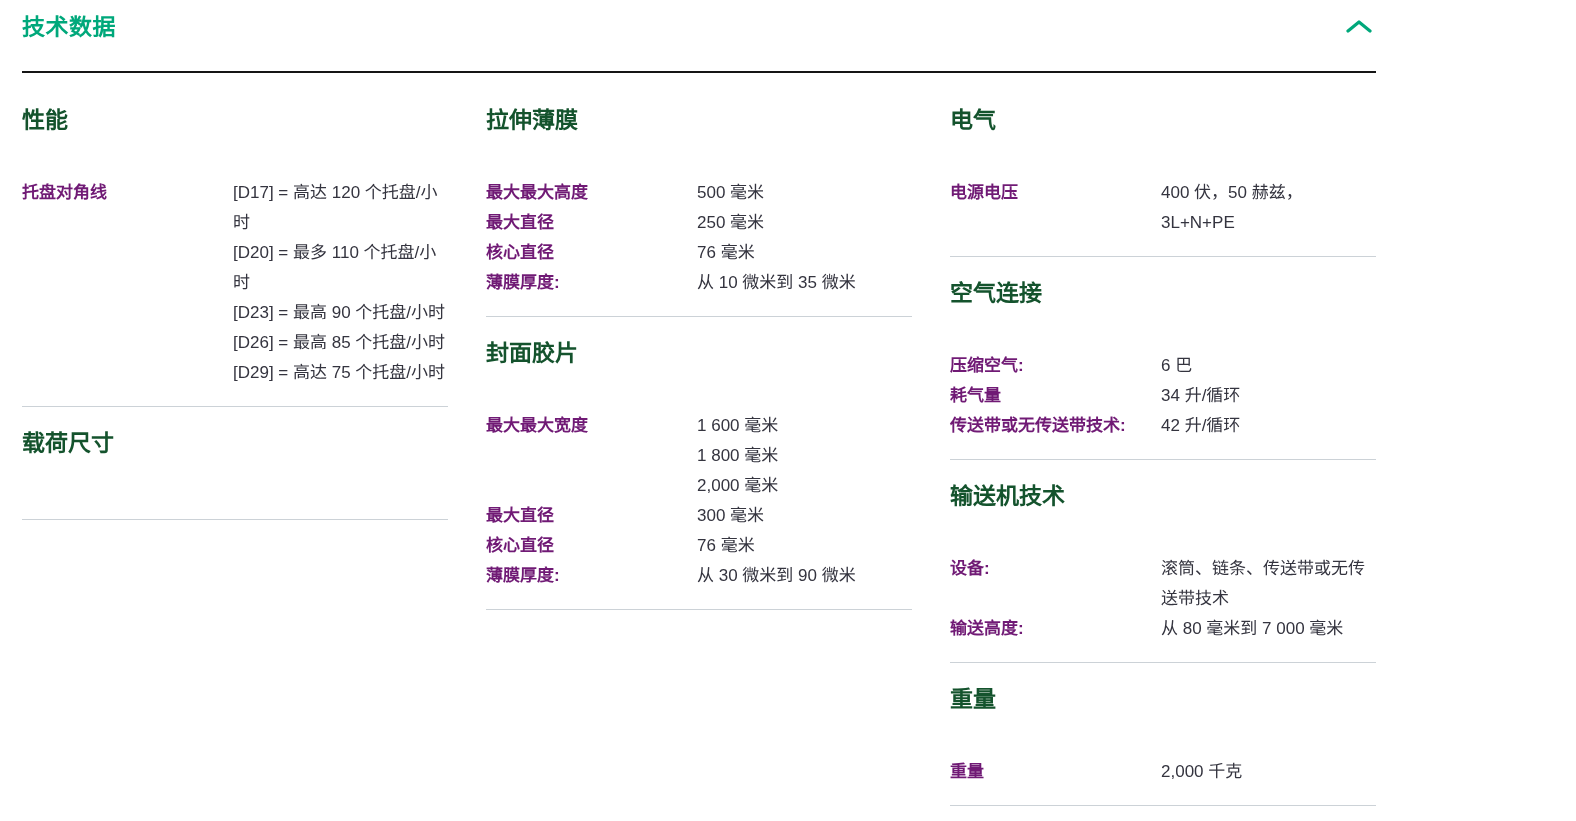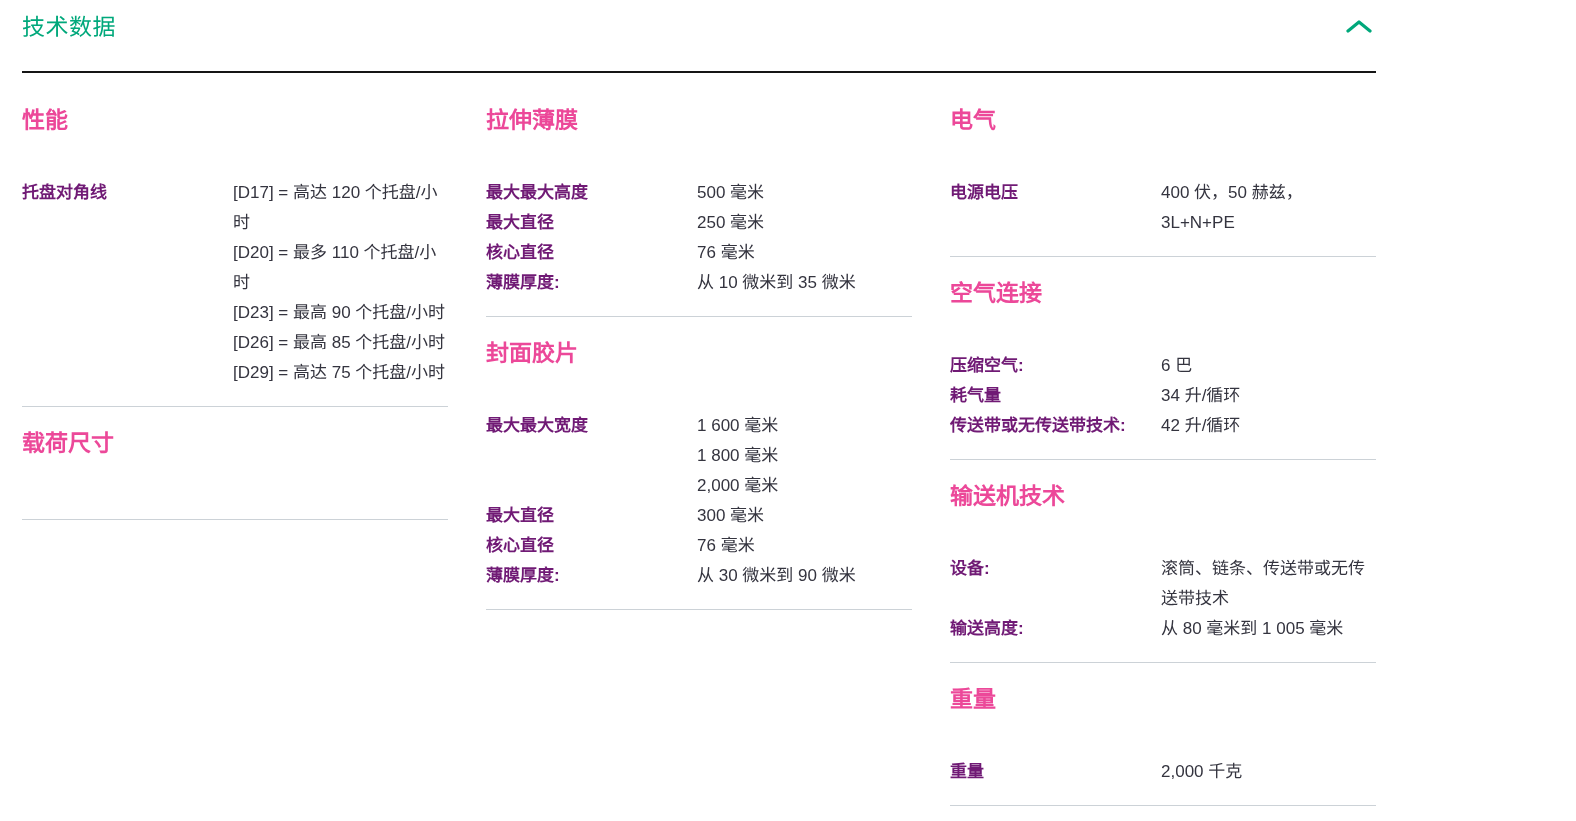--- a/index.html
+++ b/index.html
@@ -23,21 +23,21 @@
   
   .section-header {
     position: relative;
     padding: 13px 0 30px 0;
     border-bottom: 2px solid #151515;
   }
   .section-title {
     margin: 0;
     font-size: 23px;
     line-height: 28px;
-    font-weight: normal;
+    font-weight: bold;
     color: #00a87b;
     letter-spacing: 0.5px;
   }
   .collapse-btn {
     position: absolute;
     right: 2px;
     top: 14px;
     width: 30px;
     height: 24px;
     background: none;
@@ -58,21 +58,21 @@
   .group {
     padding-bottom: 18px;
     border-bottom: 1px solid #ccd2d7;
     margin-bottom: 22px;
   }
   .group-heading {
     margin: 0 0 44px 0;
     font-size: 23px;
     line-height: 28px;
     font-weight: bold;
-    color: #ec4899;
+    color: #14532d;
   }
   .row {
     padding-left: 211px;
     text-indent: -211px;
     font-size: 17px;
     line-height: 30px;
     color: #34343f;
   }
   .row .label {
     display: inline-block;
@@ -141,21 +141,21 @@
         </section>
         <section class="group">
           <h3 class="group-heading">空气连接</h3>
           <div class="row"><span class="label">压缩空气:</span><span class="value">6 巴</span></div>
           <div class="row"><span class="label">耗气量</span><span class="value">34 升/循环</span></div>
           <div class="row"><span class="label">传送带或无传送带技术:</span><span class="value">42 升/循环</span></div>
         </section>
         <section class="group">
           <h3 class="group-heading">输送机技术</h3>
           <div class="row"><span class="label">设备:</span><span class="value">滚筒、链条、传送带或无传送带技术</span></div>
-          <div class="row"><span class="label">输送高度:</span><span class="value">从 80 毫米到 1 005 毫米</span></div>
+          <div class="row"><span class="label">输送高度:</span><span class="value">从 80 毫米到 7 000 毫米</span></div>
         </section>
         <section class="group">
           <h3 class="group-heading">重量</h3>
           <div class="row"><span class="label">重量</span><span class="value">2,000 千克</span></div>
         </section>
       </div>
     </div>
 
 </div>
 

